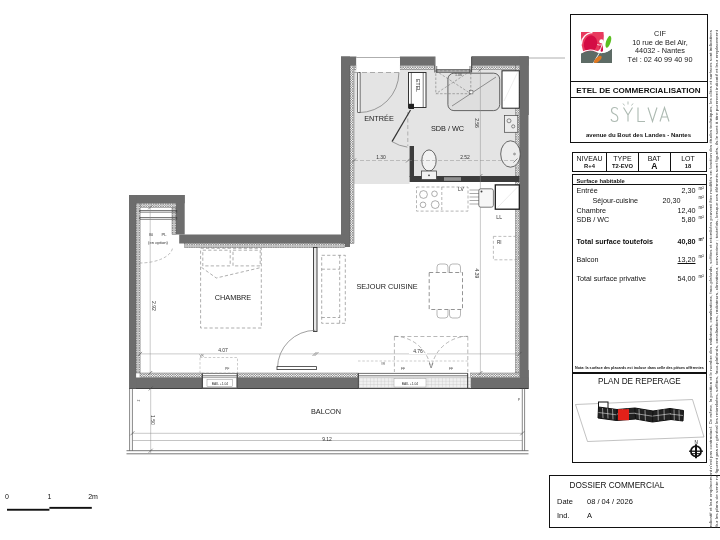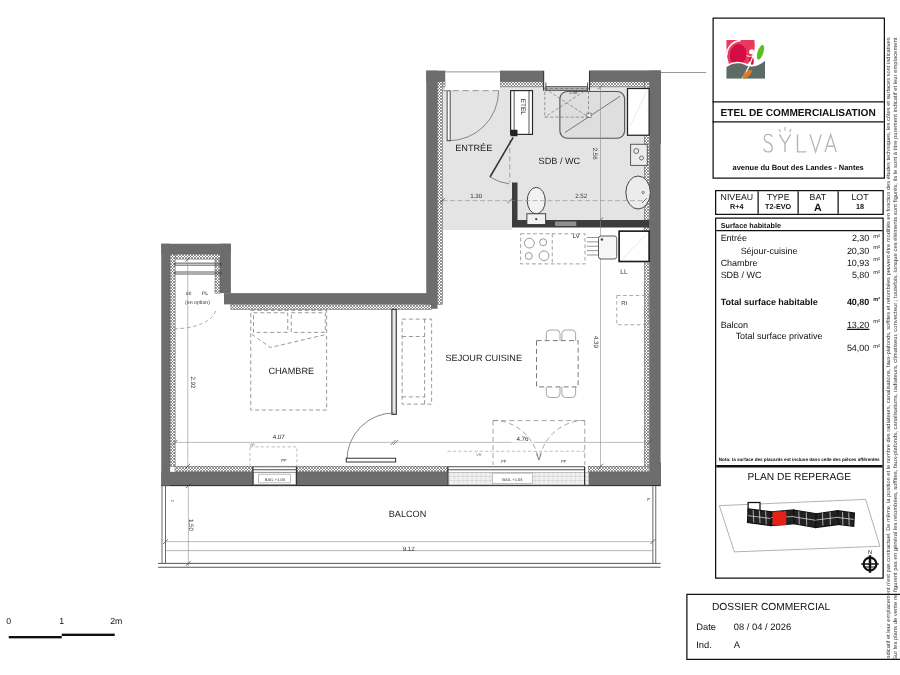--- a/index.html
+++ b/index.html
@@ -339,20 +339,21 @@
 <circle cx="20.4" cy="9.4" r="2.1" fill="#fff"></circle>
 <ellipse cx="20.2" cy="15.8" rx="1.7" ry="4.4" fill="#d40c44" transform="rotate(-8 20.2 15.8)"></ellipse>
 <path d="M16.2 12.5 Q18.5 13.5 20.5 12.8" fill="none" stroke="#fff" stroke-width="0.8"></path>
 <ellipse cx="27.4" cy="9.8" rx="2.3" ry="6.2" fill="#5bbf21" transform="rotate(18 27.4 9.8)"></ellipse>
 <path d="M0 21.5 Q8 17 15 20 Q23 23.5 31 16.5 V31 H0 Z" fill="#5d6b65"></path>
 <path d="M0 20.7 Q8 16.2 15 19.2 Q23 22.7 31 15.7" fill="none" stroke="#fff" stroke-width="1.1"></path>
 <path d="M12.5 31 Q19 22 22 10" fill="none" stroke="#fff" stroke-width="0.9"></path>
 <ellipse cx="16.8" cy="27.4" rx="2" ry="4.8" fill="#e07820" transform="rotate(48 16.8 27.4)"></ellipse>
 </svg>
 
+<div class="abs ctr" style="left:612px;top:29.8px;width:96px;font-size:7.3px;line-height:8.7px;color:#222;">CIF<br>10 rue de Bel Air,<br>44032 - Nantes<br>Tél : 02 40 99 40 90</div>
 
 <div class="abs ctr" style="left:570px;top:86.2px;width:137px;font-size:8.1px;font-weight:bold;color:#111;">ETEL DE COMMERCIALISATION</div>
 
 <svg class="abs" style="left:603px;top:100px" width="72" height="30" viewBox="0 0 72 30">
 <g stroke="#adbab2" stroke-width="1.1" fill="none">
 <path d="M14.5 9.5 Q14.5 7.5 11.5 7.5 Q8.5 7.5 8.5 10.5 Q8.5 13 11.5 14 Q14.8 15.2 14.8 18.5 Q14.8 21.5 11.5 21.5 Q8.2 21.5 8.2 19"></path>
 <path d="M20.5 7.5 L25 15 L25 21.5 M29.5 7.5 L25 15"></path>
 <path d="M35 7.5 V21.5 H42"></path>
 <path d="M45 7.5 L49.5 21.5 L54 7.5"></path>
 <path d="M57 21.5 L61.5 7.5 L66 21.5 M59 17 H64"></path>
@@ -380,35 +381,35 @@
 
 <div class="abs" style="left:571.5px;top:174.4px;width:133.8px;height:286.5px;border:1.6px solid #111;">
 
 <div class="abs" style="left:4px;top:2.2px;font-size:5.8px;font-weight:bold;color:#111;">Surface habitable</div>
 <div class="abs" style="left:0;top:8.9px;width:133.8px;height:0.9px;background:#111;"></div>
 
 <div class="abs" style="left:4px;top:10.8px;font-size:7.2px;color:#111;">Entrée</div>
 <div class="abs" style="left:90px;top:10.8px;width:33px;text-align:right;font-size:7.2px;color:#111;">2,30</div>
 <div class="abs" style="left:126px;top:10.3px;font-size:4.6px;color:#111;">m²</div>
 <div class="abs" style="left:20px;top:20.5px;font-size:7.2px;color:#111;">Séjour-cuisine</div>
-<div class="abs" style="left:90px;top:20.5px;width:33px;text-align:right;font-size:7.2px;color:#111;">20,30</div>
+<div class="abs" style="left:90px;top:20.5px;width:33px;font-size:7.2px;color:#111;">20,30</div>
 <div class="abs" style="left:126px;top:20px;font-size:4.6px;color:#111;">m²</div>
 <div class="abs" style="left:4px;top:30.3px;font-size:7.2px;color:#111;">Chambre</div>
-<div class="abs" style="left:90px;top:30.3px;width:33px;text-align:right;font-size:7.2px;color:#111;">10,93</div>
+<div class="abs" style="left:90px;top:30.3px;width:33px;text-align:right;font-size:7.2px;color:#111;">12,40</div>
 <div class="abs" style="left:126px;top:29.8px;font-size:4.6px;color:#111;">m²</div>
 <div class="abs" style="left:4px;top:39.9px;font-size:7.2px;color:#111;">SDB / WC</div>
 <div class="abs" style="left:90px;top:39.9px;width:33px;text-align:right;font-size:7.2px;color:#111;">5,80</div>
 <div class="abs" style="left:126px;top:39.4px;font-size:4.6px;color:#111;">m²</div>
-<div class="abs" style="left:4px;top:61.7px;font-size:7.2px;font-weight:bold;color:#111;">Total surface habitable</div>
+<div class="abs" style="left:4px;top:61.7px;font-size:7.2px;font-weight:bold;color:#111;">Total surface toutefois</div>
 <div class="abs" style="left:90px;top:61.7px;width:33px;text-align:right;font-size:7.2px;font-weight:bold;color:#111;">40,80</div>
 <div class="abs" style="left:126px;top:61.2px;font-size:4.6px;font-weight:bold;color:#111;">m²</div>
 <div class="abs" style="left:4px;top:79.6px;font-size:7.2px;color:#111;">Balcon</div>
 <div class="abs" style="left:90px;top:79.6px;width:33px;text-align:right;font-size:7.2px;color:#111;text-decoration:underline;">13,20</div>
 <div class="abs" style="left:126px;top:79.1px;font-size:4.6px;color:#111;">m²</div>
-<div class="abs" style="left:4px;top:89px;font-size:7.2px;color:#111;margin-left:12px;">Total surface privative</div>
+<div class="abs" style="left:4px;top:99px;font-size:7.2px;color:#111;">Total surface privative</div>
 <div class="abs" style="left:90px;top:99px;width:33px;text-align:right;font-size:7.2px;color:#111;">54,00</div>
 <div class="abs" style="left:126px;top:98.5px;font-size:4.6px;color:#111;">m²</div>
 
 <div class="abs ctr" style="left:0;top:191px;width:133.8px;font-size:3.7px;font-weight:bold;color:#111;">Nota: la surface des placards est incluse dans celle des pièces afférentes</div>
 <div class="abs" style="left:0;top:196.7px;width:133.8px;height:1.8px;background:#111;"></div>
 
 <div class="abs ctr" style="left:0;top:201.8px;width:133.8px;font-size:8.2px;color:#111;text-align:center;">PLAN DE REPERAGE</div>
 </div>
 
 <svg class="abs" style="left:573px;top:395px" width="134" height="52" viewBox="0 0 134 52">

